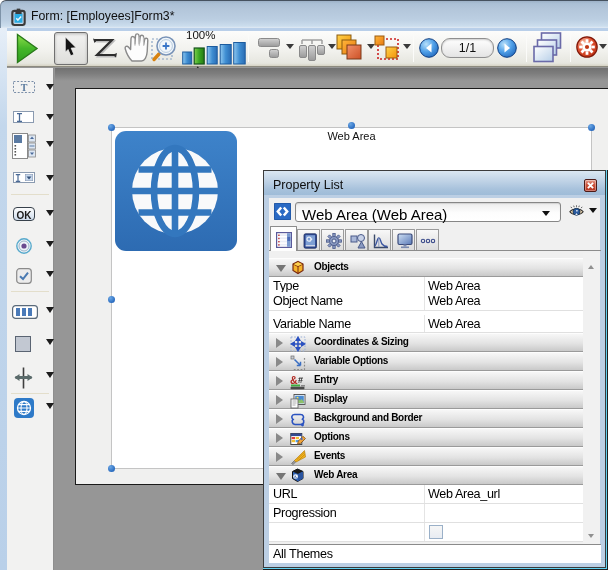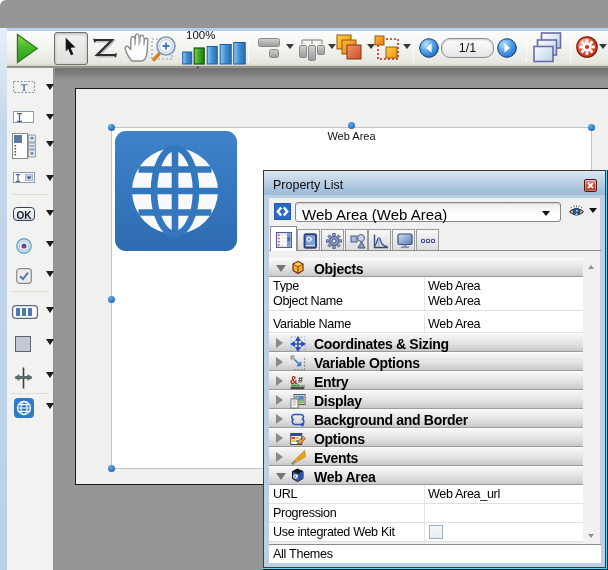--- a/index.html
+++ b/index.html
@@ -60,34 +60,44 @@
   .tab.sel{height:25.5px;width:27px;background:#fdfdfd;border-color:#8c8c8c;z-index:2;bottom:0;}
   
   #rows{position:absolute;left:0;top:59.8px;width:313.5px;height:283.8px;background:#fff;}
   .prow{position:absolute;left:0;width:313.5px;height:18.92px;background:#fff;border-bottom:1px solid #e0e0e0;}
   .prow .k{position:absolute;left:4px;top:2.2px;font-size:12.6px;letter-spacing:-0.35px;color:#000;}
   .prow .v{position:absolute;left:159px;top:2.2px;font-size:12.6px;letter-spacing:-0.35px;color:#000;}
   .prow .vline{position:absolute;left:155px;top:0;width:1px;height:100%;background:#e4e4e4;}
   .phead{position:absolute;left:0;width:313.5px;height:18.92px;
     background:linear-gradient(to bottom,#f7f7f7 0%,#e3e3e3 55%,#c9c9c9 100%);
     border-bottom:1px solid #9a9a9a;border-top:1px solid #fdfdfd;}
-  .phead .t{position:absolute;left:45px;top:1.8px;font-size:14px;letter-spacing:-0.3px;font-weight:bold;color:#000;}
+  .phead .t{position:absolute;left:45px;top:1.8px;font-size:10px;letter-spacing:-0.3px;font-weight:bold;color:#000;}
   .phead .exp{position:absolute;left:7px;top:6px;width:0;height:0;border-left:5px solid transparent;border-right:5px solid transparent;border-top:7px solid #757575;}
   .phead .col{position:absolute;left:7px;top:4px;width:0;height:0;border-top:5.5px solid transparent;border-bottom:5.5px solid transparent;border-left:7px solid #8a8a8a;}
   
   #plscroll{position:absolute;left:313.5px;top:54.5px;width:17px;height:291px;background:#f1f1f1;}
   
   #plfoot{position:absolute;left:0;top:345.5px;width:332px;height:19.5px;background:#fff;border-top:1px solid #8a8a8a;}
   #plfoot .t{position:absolute;left:4px;top:2px;font-size:12.6px;letter-spacing:-0.3px;color:#000;}
   .ico16{position:absolute;width:16px;height:16px;}
 </style>
 </head>
 <body>
 <div id="win">
 
+  <div id="titlebar">
+    <svg class="abs" style="left:10px;top:7px" width="15" height="18" viewBox="0 0 17 20">
+      <rect x="1.5" y="3" width="14" height="16" rx="2.5" fill="none" stroke="#3a3a3a" stroke-width="2.4"></rect>
+      <rect x="4" y="6" width="9" height="10.5" fill="#29abe2"></rect>
+      <rect x="6.5" y="0.5" width="4" height="5" fill="#3a3a3a"></rect>
+      <rect x="5" y="4.2" width="7" height="2.4" fill="#3a3a3a"></rect>
+      <path d="M6 11.5 L7.8 13.5 L11.5 9.5" fill="none" stroke="#e8f6fc" stroke-width="1.6"></path>
+    </svg>
+    <div id="titletext">Form: [Employees]Form3*</div>
+  </div>
 
   <div id="topframe"></div>
   <div id="toolbar">
 
     <svg class="abs" style="left:16px;top:2.5px" width="23" height="31" viewBox="0 0 23 31">
       <path d="M1.5 1.5 L21 15.5 L1.5 29.5 Z" fill="url(#gplay)" stroke="#2a7a1a" stroke-width="1.4"></path>
       <defs>
           <linearGradient id="gplay" x1="0" y1="0" x2="0" y2="1">
         <stop offset="0" stop-color="#8ede4a"></stop>
             <stop offset="0.5" stop-color="#44b629"></stop>
@@ -606,21 +616,20 @@
             <div class="vline"></div>
             <div class="k">URL</div>
             <div class="v">Web Area_url</div>
           </div>
           <div class="prow" style="top:245.9600000000001px">
             <div class="vline"></div>
             <div class="k">Progression</div>
           </div>
           <div class="prow" style="top:264.8800000000001px">
             <div class="vline"></div>
-            <div class="k">Use integrated Web Kit</div>
             <div class="abs" style="left:160px;top:2.5px;width:13.5px;height:13.5px;background:linear-gradient(to bottom,#f6f6f6,#e8ecf2);border:1px solid #9ab0c8;"></div>
           </div>
         </div>
       <div id="plscroll">
         <div class="abs" style="left:5.3px;top:12px;width:0;height:0;border-left:3.8px solid transparent;border-right:3.8px solid transparent;border-bottom:4.8px solid #909090;"></div>
         <div class="abs" style="left:5.3px;top:281px;width:0;height:0;border-left:3.8px solid transparent;border-right:3.8px solid transparent;border-top:4.8px solid #909090;"></div>
       </div>
       <div id="plfoot">
           <div class="t">All Themes</div>
         </div>

